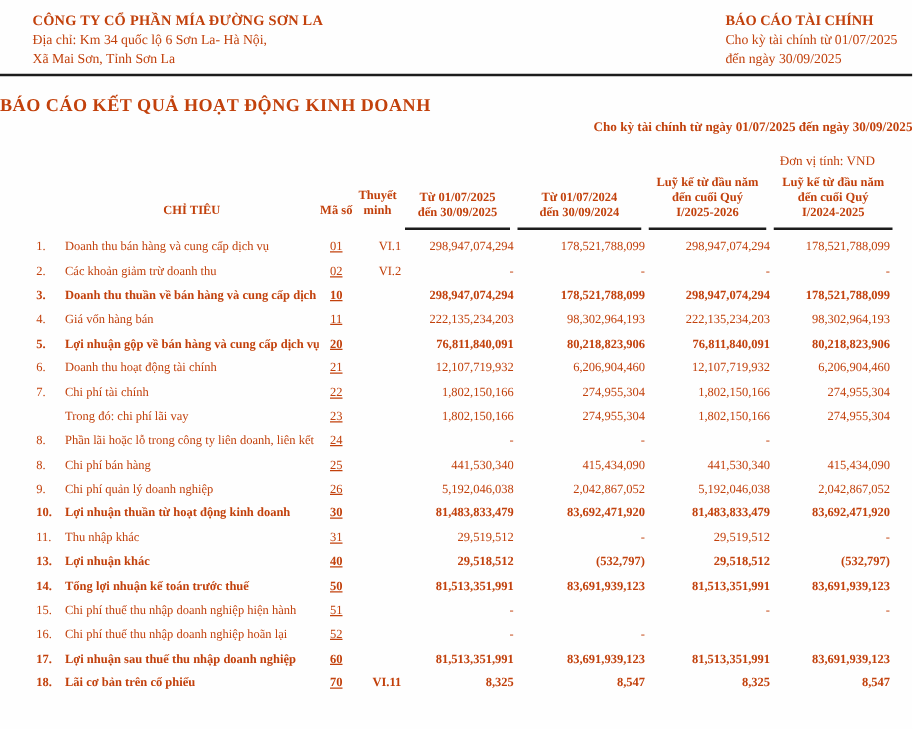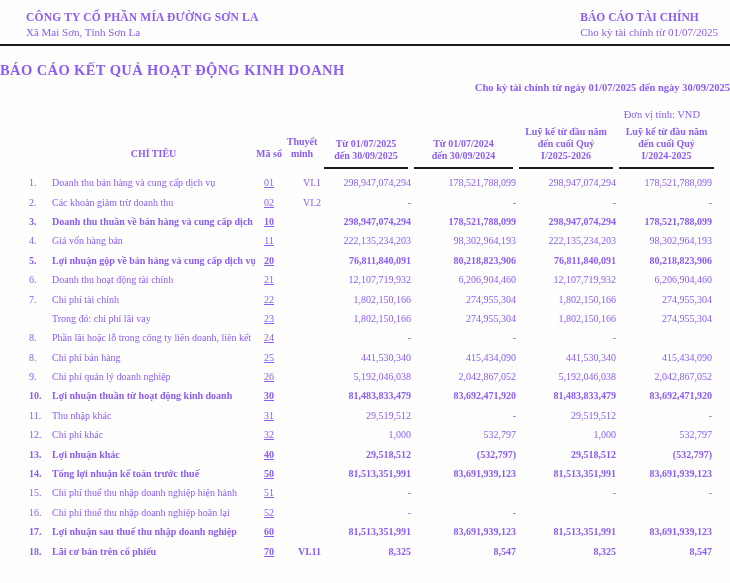--- a/index.html
+++ b/index.html
@@ -1,18 +1,18 @@
 <!DOCTYPE html>
 <html><head>
 <meta charset="utf-8">
 <style>
   html,body{margin:0;padding:0;background:#ffffff;}
   .page{
     position:relative;width:730px;height:583px;background:#fefefe;
-    font-family:"Liberation Serif","DejaVu Serif",serif;color:#8b5cf6;
+    font-family:"Liberation Serif","DejaVu Serif",serif;color:#c2410c;
     overflow:hidden;
   }
   
   .letterhead{
     display:flex;justify-content:space-between;align-items:flex-start;
     padding:10px 10px 4px 26px;border-bottom:2px solid #1c1c1c;
   }
   .company-block{line-height:15px;font-size:11px;}
   .company-name{font-weight:bold;font-size:11.5px;letter-spacing:.2px;}
   .report-block{line-height:15px;font-size:11px;padding-right:2px;}
@@ -43,25 +43,27 @@
   tbody tr:first-child td{padding-top:4px;}
 </style>
 </head>
 <body>
 
 <div class="page">
 
   <div class="letterhead">
     <div class="company-block">
       <div class="company-name">CÔNG TY CỔ PHẦN MÍA ĐƯỜNG SƠN LA</div>
+      <div>Địa chỉ: Km 34 quốc lộ 6 Sơn La- Hà Nội,</div>
       <div>Xã Mai Sơn, Tỉnh Sơn La</div>
     </div>
     <div class="report-block">
       <div class="report-title">BÁO CÁO TÀI CHÍNH</div>
       <div>Cho kỳ tài chính từ 01/07/2025</div>
+      <div>đến ngày 30/09/2025</div>
     </div>
   </div>
 
   <div class="stmt-title">BÁO CÁO KẾT QUẢ HOẠT ĐỘNG KINH DOANH</div>
   <div class="stmt-subtitle">Cho kỳ tài chính từ ngày 01/07/2025 đến ngày 30/09/2025</div>
   <div class="unit-line">Đơn vị tính: VND</div>
 
   <table class="stmt">
     <colgroup>
       <col class="c-no">
@@ -229,30 +231,20 @@
         <tr>
           <td class="no">11.</td>
           <td class="label">Thu nhập khác</td>
           <td class="code">31</td>
           <td class="note"></td>
           <td class="val">29,519,512</td>
           <td class="val">-</td>
           <td class="val">29,519,512</td>
           <td class="val">-</td>
         </tr>
-        <tr>
-          <td class="no">12.</td>
-          <td class="label">Chi phí khác</td>
-          <td class="code">32</td>
-          <td class="note"></td>
-          <td class="val">1,000</td>
-          <td class="val">532,797</td>
-          <td class="val">1,000</td>
-          <td class="val">532,797</td>
-        </tr>
         <tr class="bold">
           <td class="no">13.</td>
           <td class="label">Lợi nhuận khác</td>
           <td class="code">40</td>
           <td class="note"></td>
           <td class="val">29,518,512</td>
           <td class="val">(532,797)</td>
           <td class="val">29,518,512</td>
           <td class="val">(532,797)</td>
         </tr>

